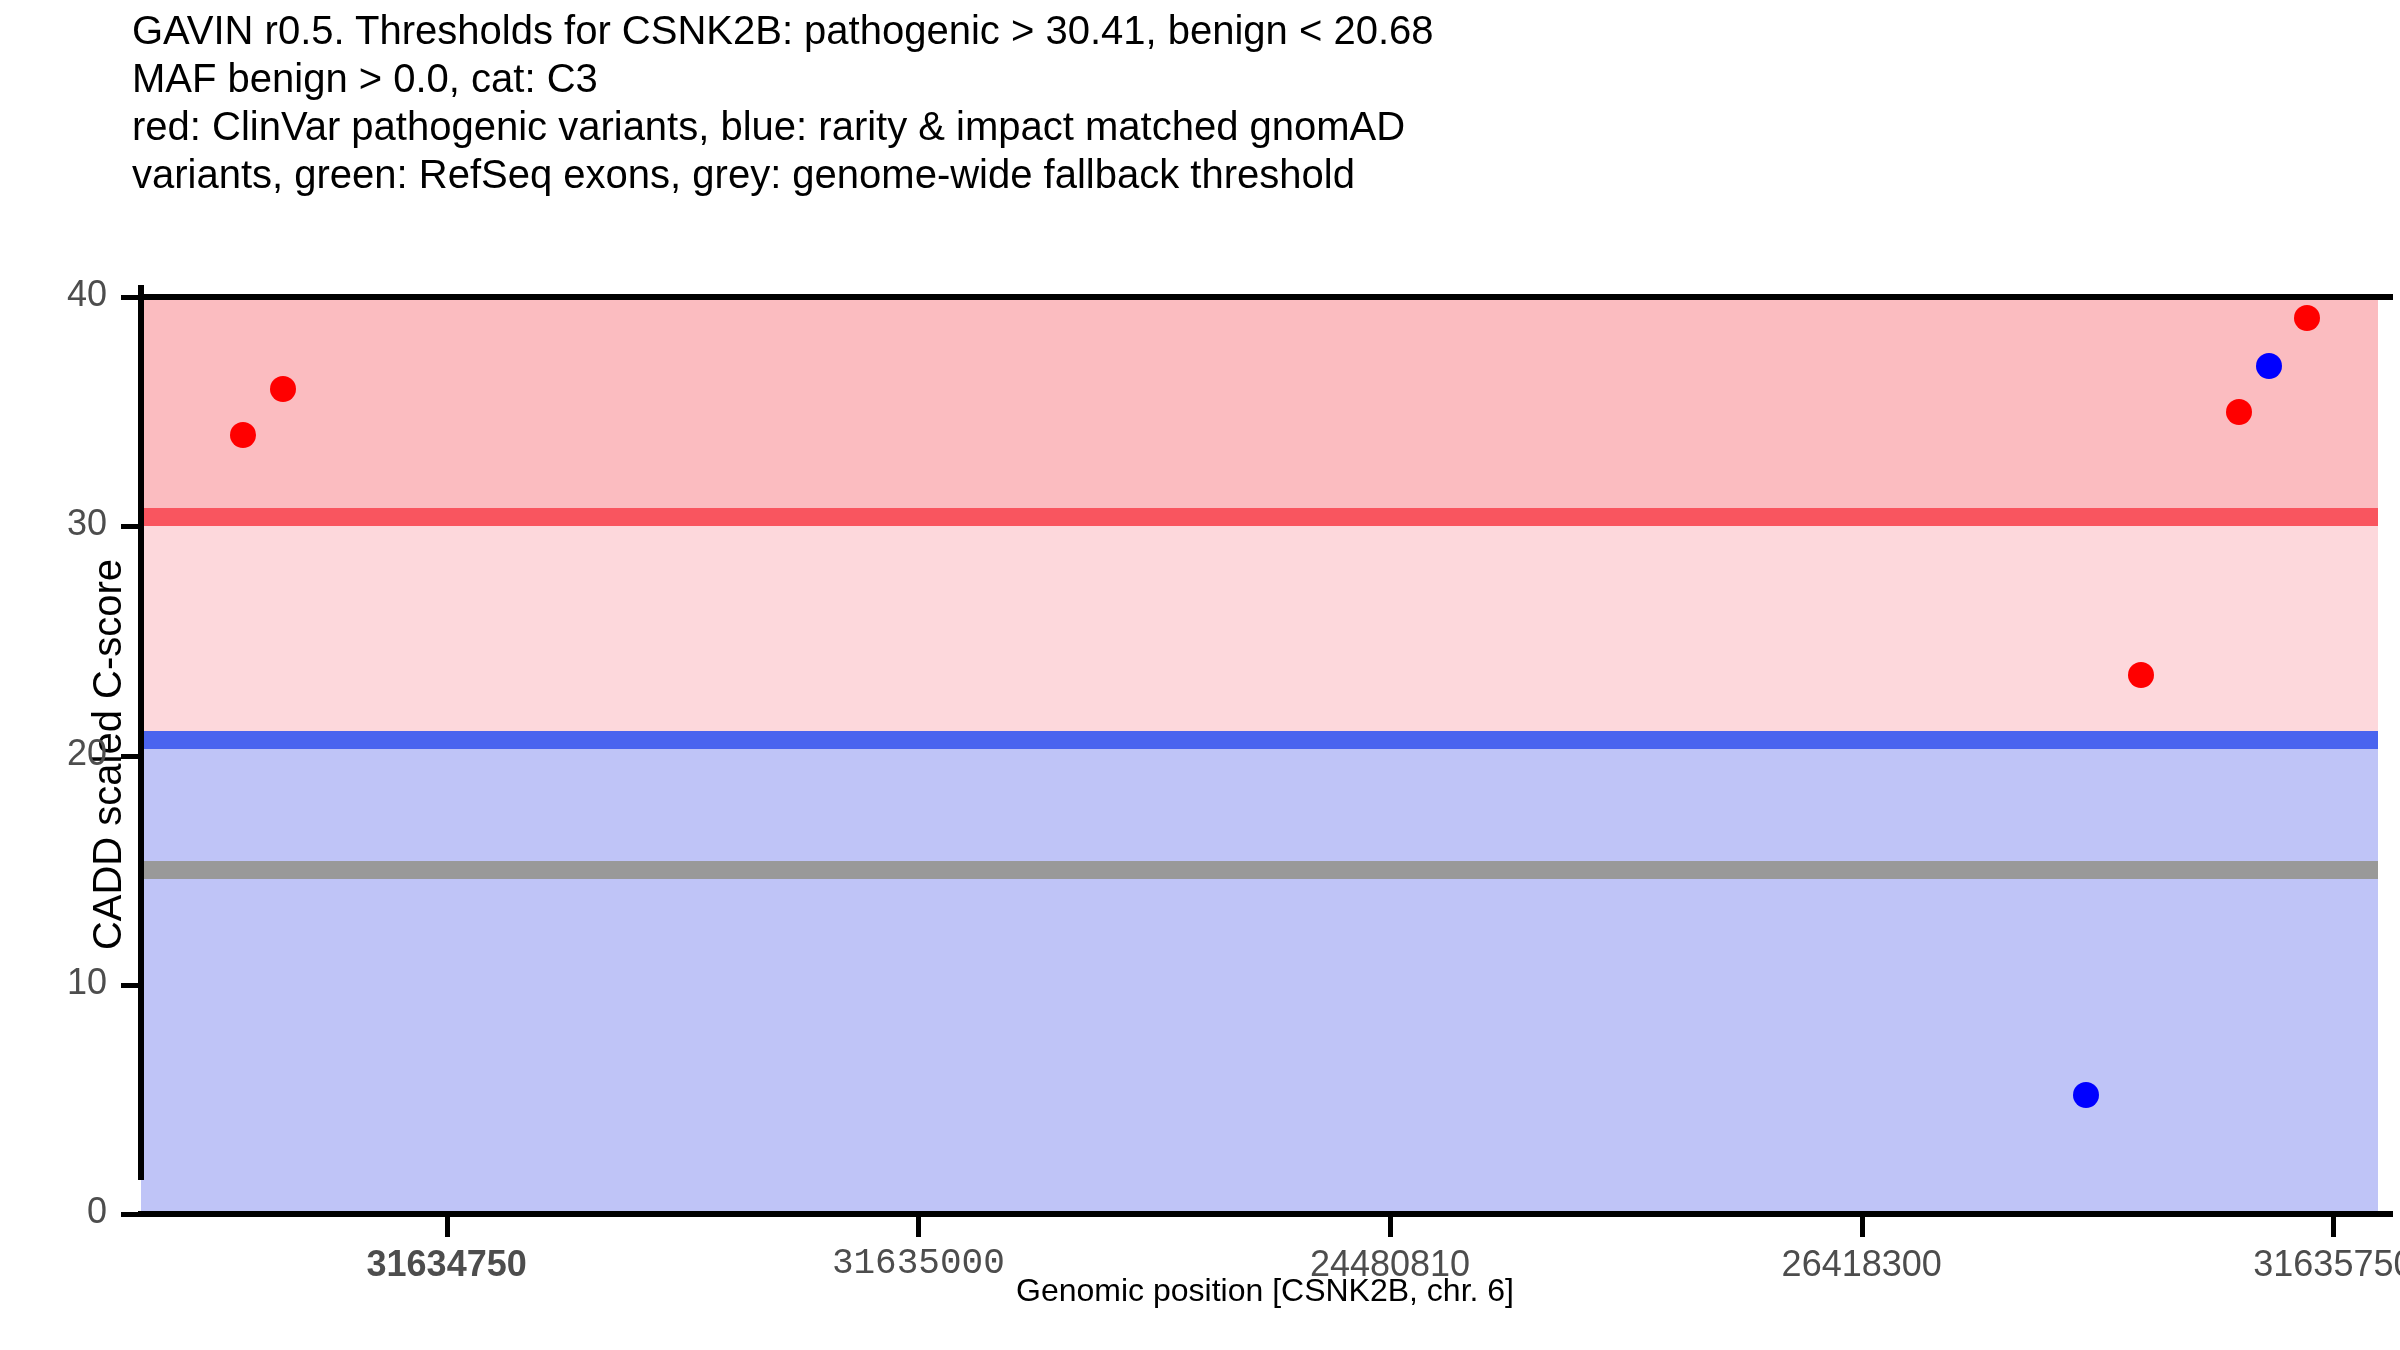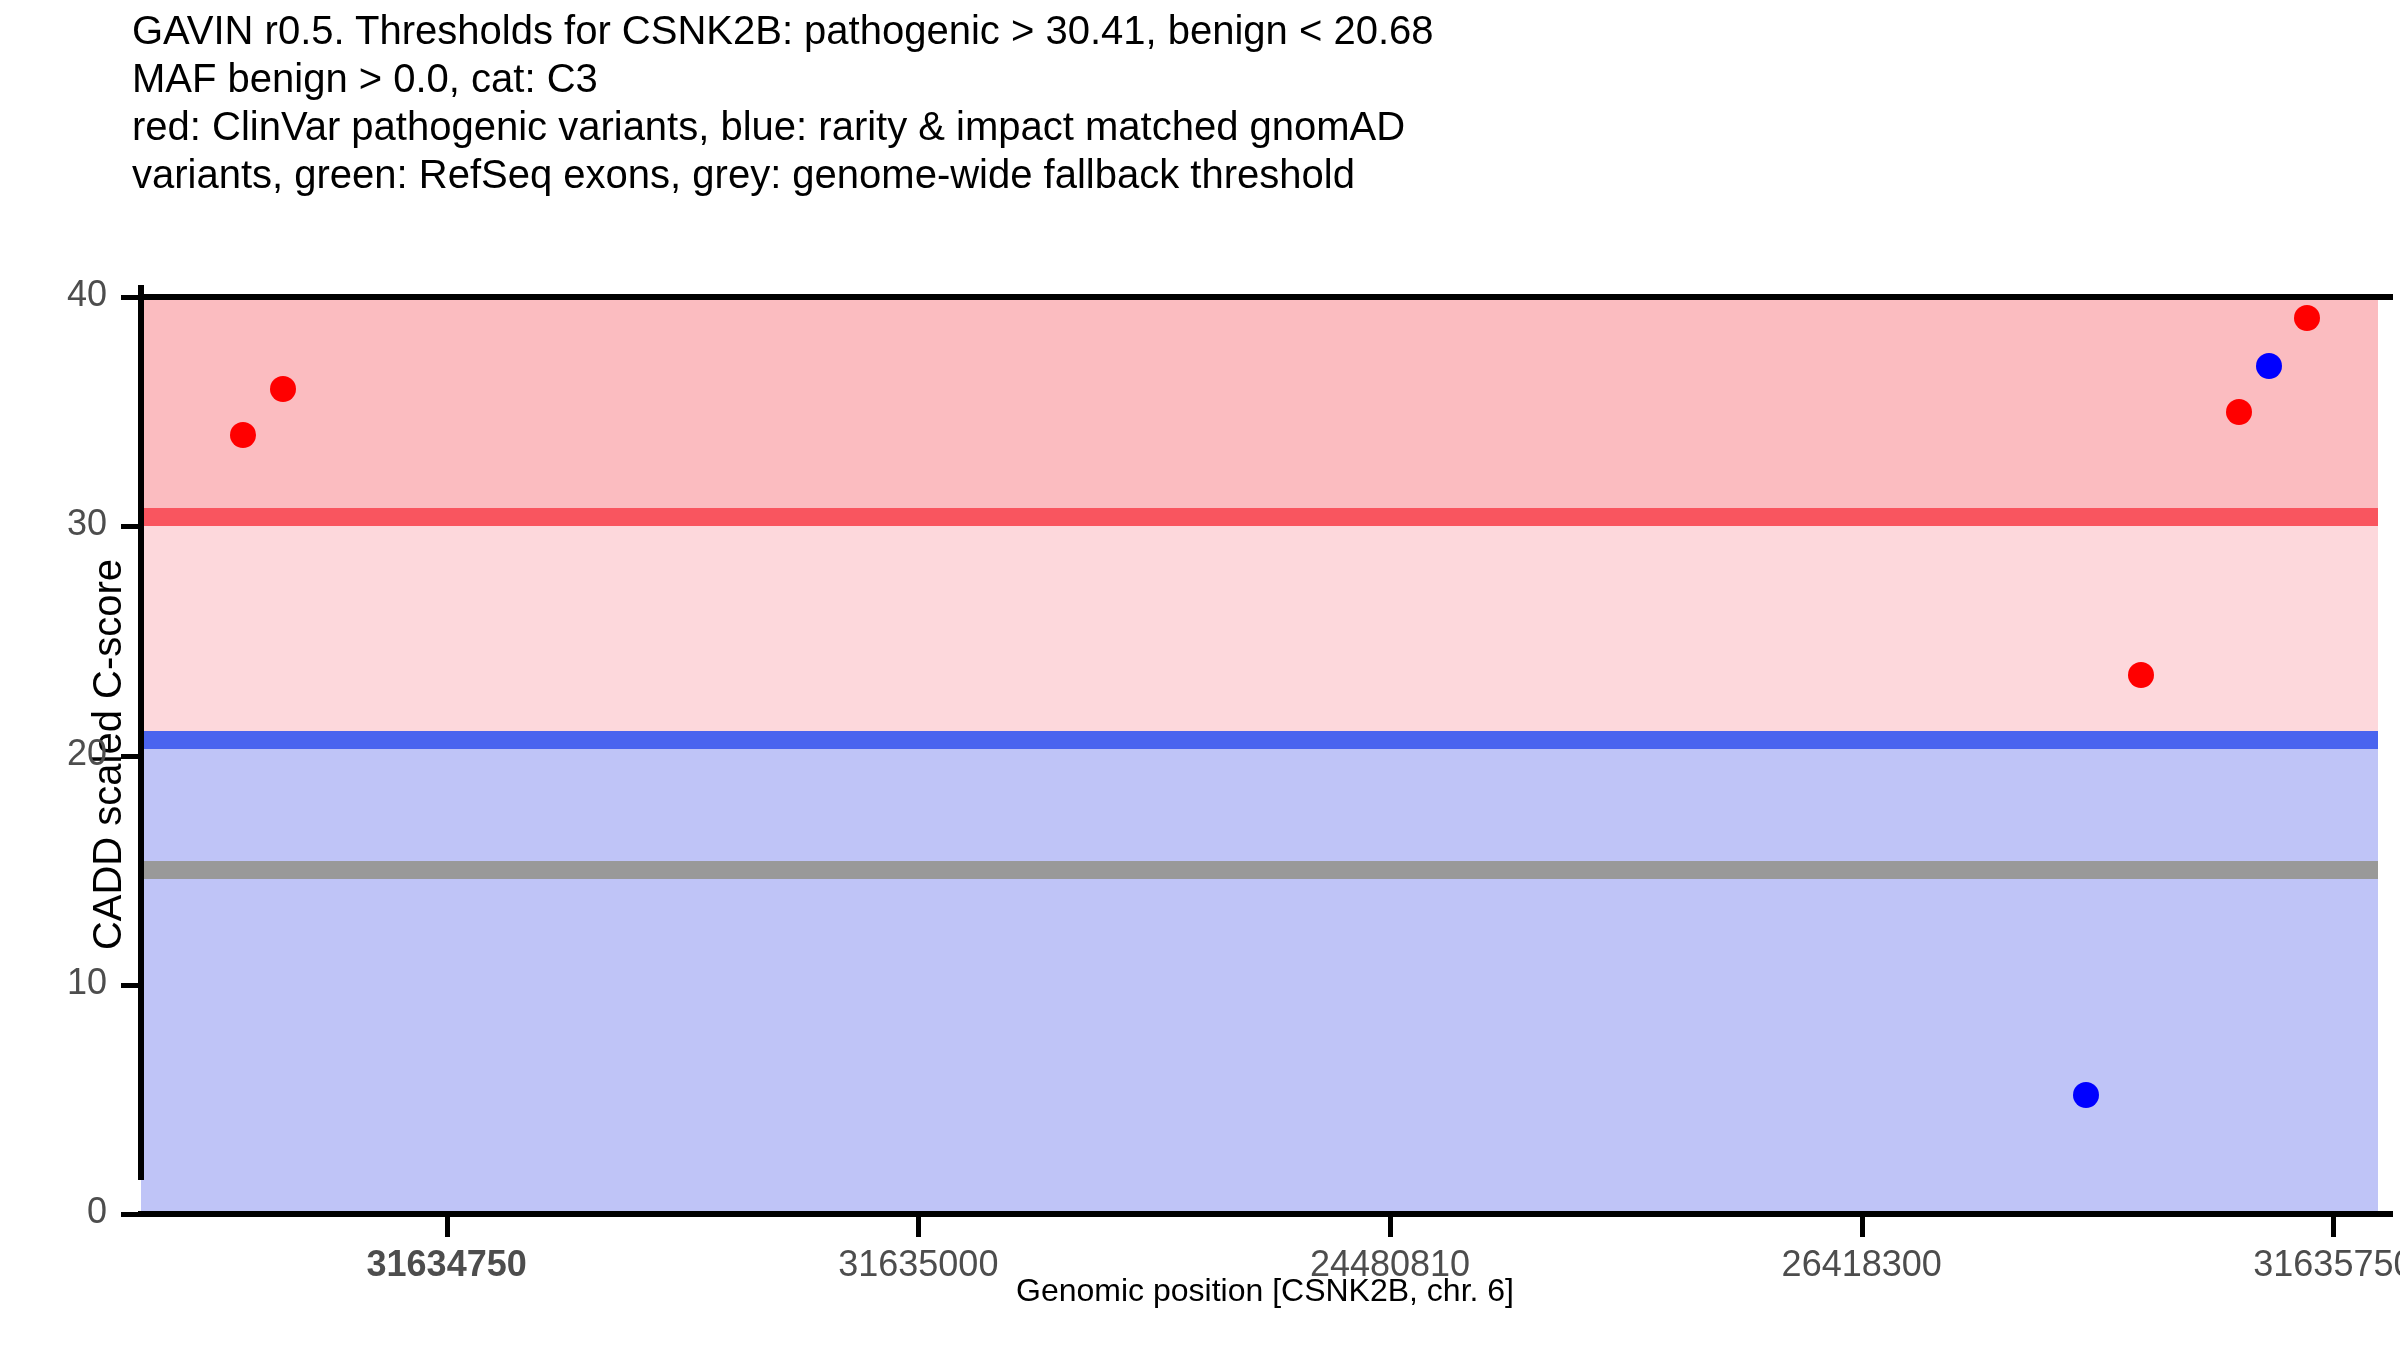--- a/index.html
+++ b/index.html
@@ -213,21 +213,21 @@
       <div class="y-tick-label" style="top: 731.5px;">20</div>
       <div class="y-tick" style="top: 524.25px;"></div>
       <div class="y-tick-label" style="top: 502.25px;">30</div>
       <div class="y-tick" style="top: 295px;"></div>
       <div class="y-tick-label" style="top: 273px;">40</div>
     </div>
   <div id="x-ticks">
       <div class="x-tick" style="left: 444.653px;"></div>
       <div class="x-tick-label" style="left: 446.653px; font-weight: bold;">31634750</div>
       <div class="x-tick" style="left: 916.339px;"></div>
-      <div class="x-tick-label" style="left: 918.339px;">31635000</div>
+      <div class="x-tick-label" style="left: 918.339px; font-family: Liberation Mono, monospace;">31635000</div>
       <div class="x-tick" style="left: 1388.03px;"></div>
       <div class="x-tick-label" style="left: 1390.03px;">24480810</div>
       <div class="x-tick" style="left: 1859.71px;"></div>
       <div class="x-tick-label" style="left: 1861.71px;">26418300</div>
       <div class="x-tick" style="left: 2331.4px;"></div>
       <div class="x-tick-label" style="left: 2333.4px;">31635750</div>
     </div>
 </div>
 
 </body></html>

